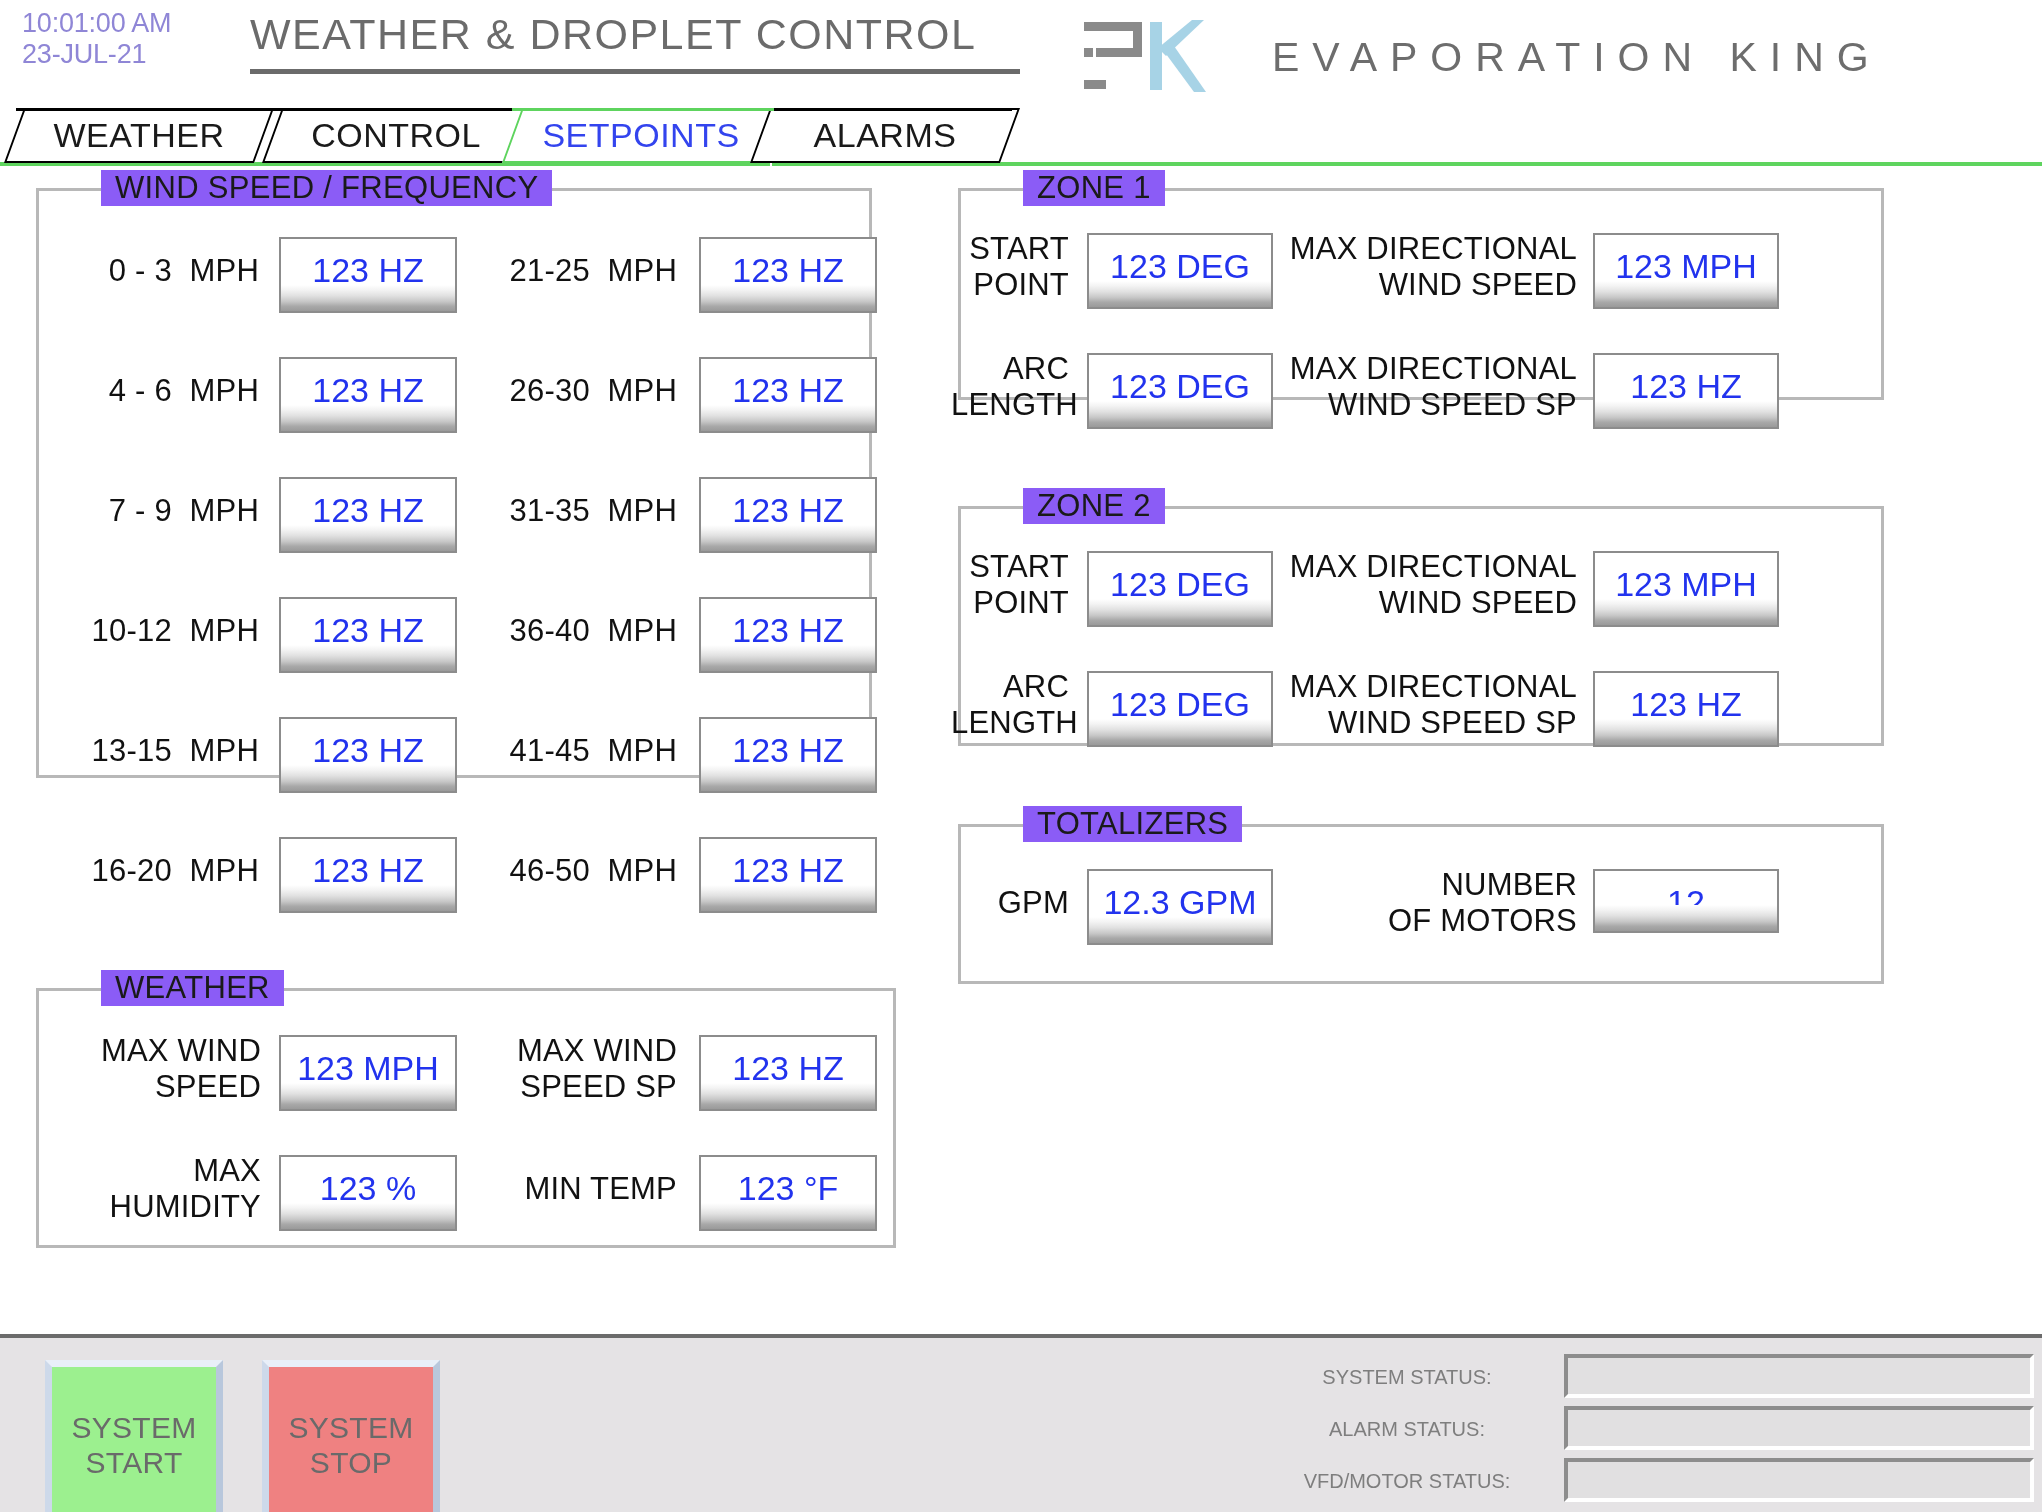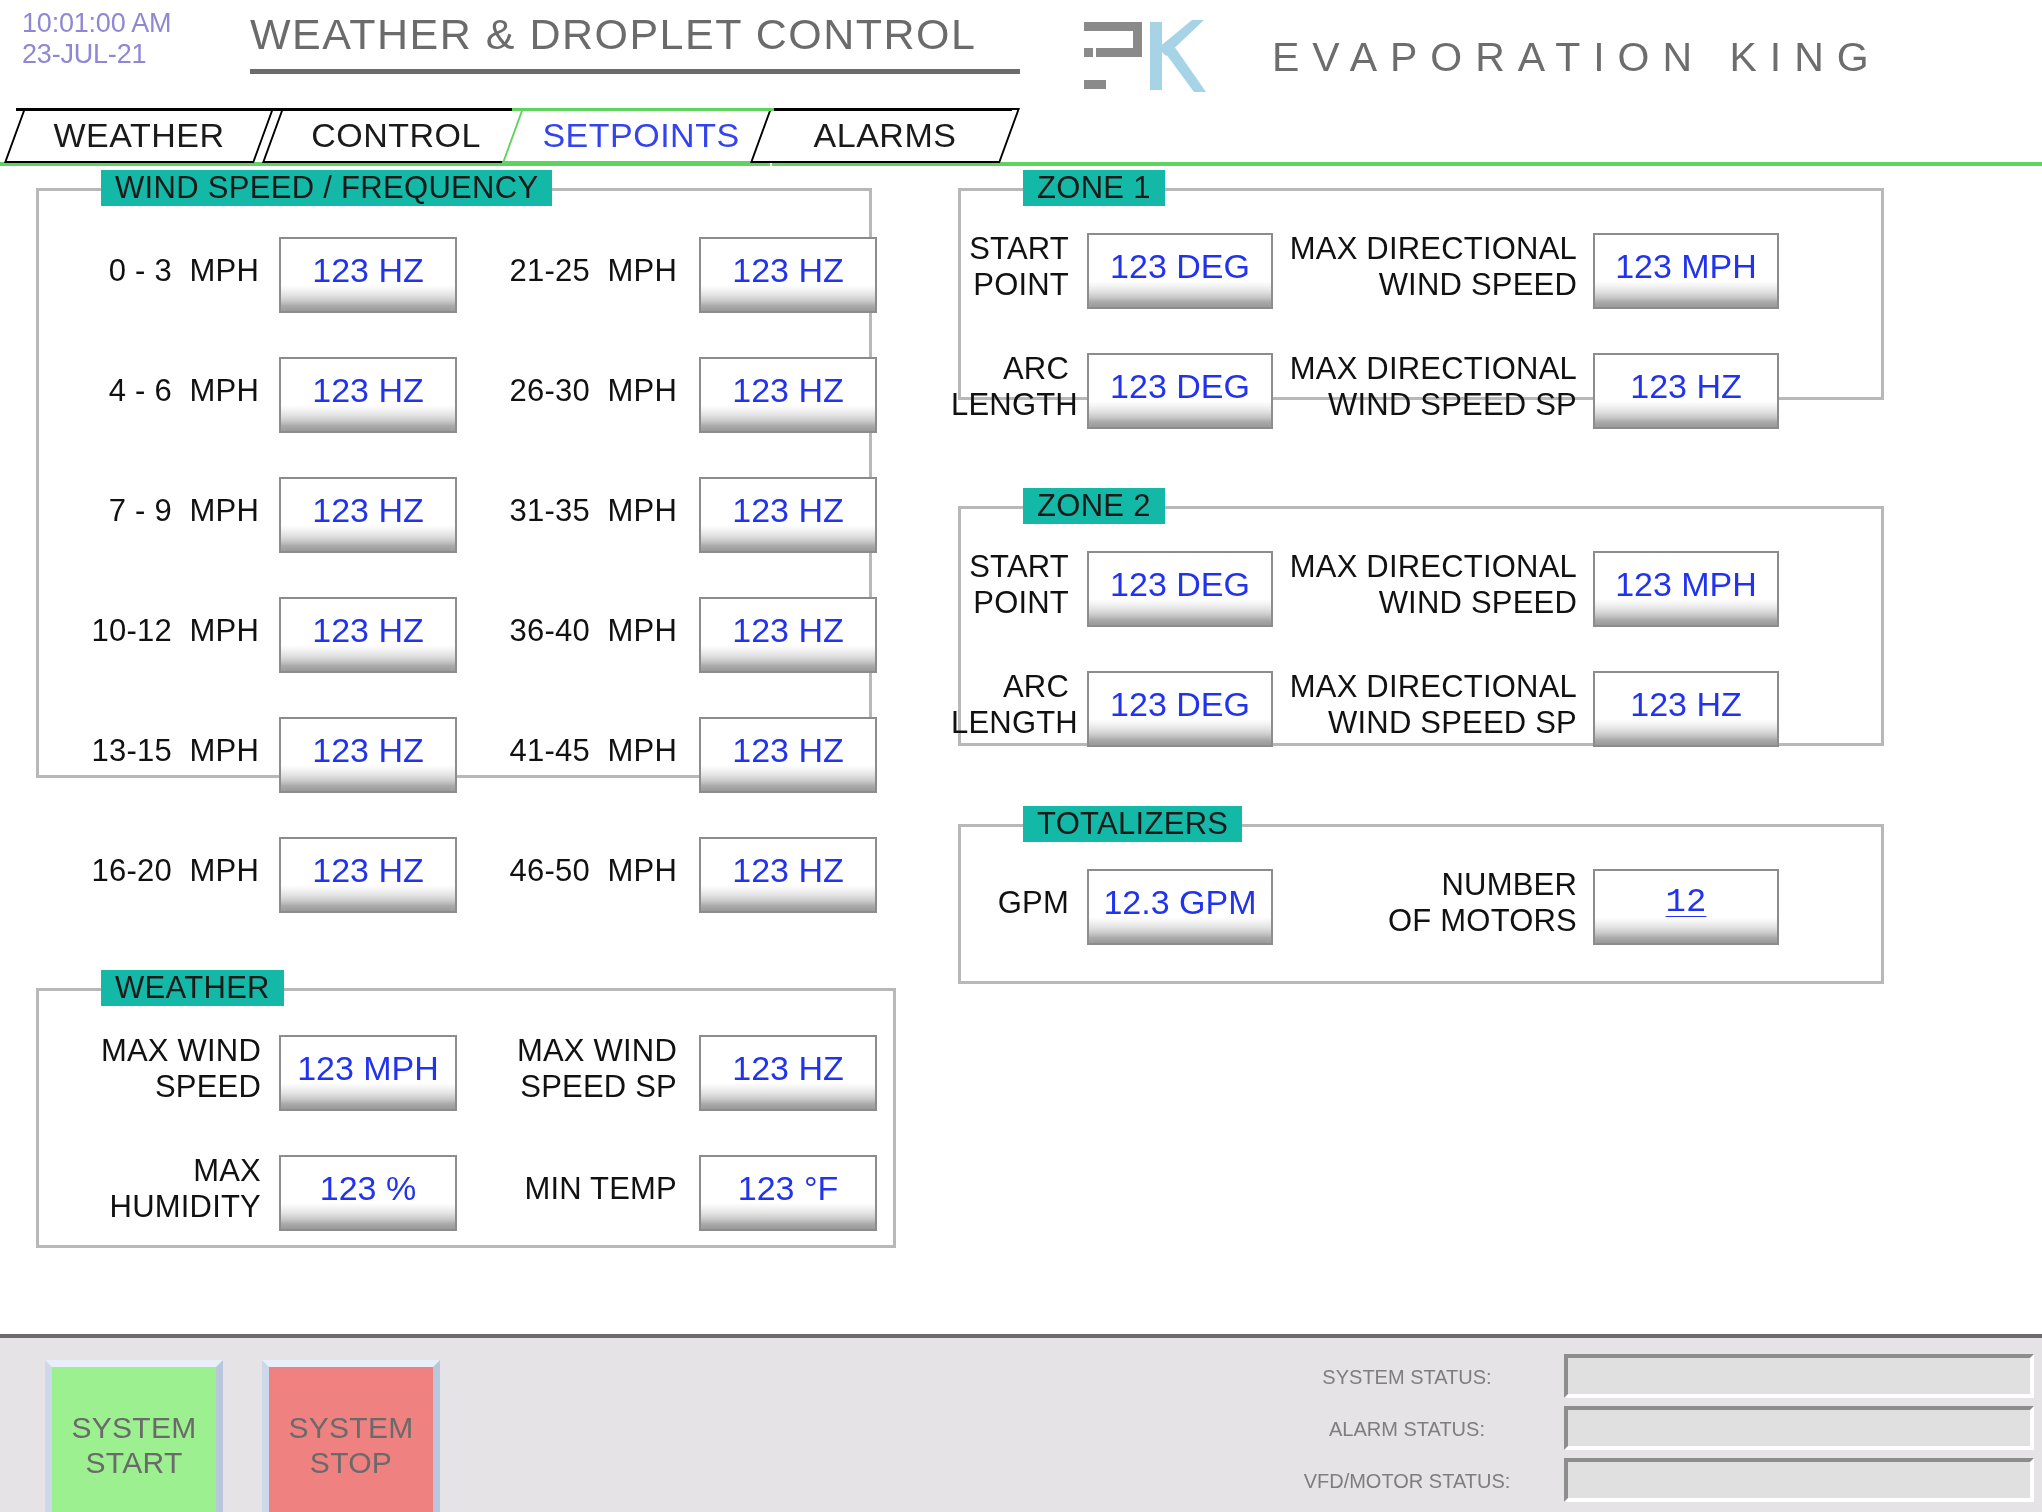--- a/index.html
+++ b/index.html
@@ -61,21 +61,21 @@
   #tab-topline { position:absolute; left:16px; top:0; width:996px; height:3px; background:#000; }
   #tab-topline-active { position:absolute; left:512px; top:0; width:262px; height:3px; background:#5ed45e; }
 
   
   #body { position:absolute; left:0; top:166px; width:2042px; height:1168px; background:#fff; }
 
   
   .group { position:absolute; border:3px solid #b8b8b8; }
   .group > .legend {
     position:absolute; top:-21px; left:62px;
-    background:#14b8a6; padding:0 14px;
+    background:#8b5cf6; padding:0 14px;
     font-size:31px; color:#1a1a1a; letter-spacing:0.3px; white-space:nowrap;
   }
 
   
   .lbl {
     position:absolute; font-size:31px; color:#111;
     line-height:36px; white-space:pre; letter-spacing:0.2px;
   }
   .lbl.r { text-align:right; }
 
@@ -370,21 +370,21 @@
       <span class="legend">TOTALIZERS</span>
 
       <span class="lbl r" style="left:-10px; top:58px; width:118px;">GPM</span>
       <div class="fld" style="left:126px; top:42px; width:186px; height:76px;">
         <span class="val" style="top:12px;">12.3 GPM</span>
         <span class="bevel"></span>
       </div>
 
       <span class="lbl r" style="left:380px; top:40px; width:236px;">NUMBER
 OF MOTORS</span>
-      <div class="fld" style="left:632px; top:42px; width:186px; height:76px;font-family:Liberation Mono, monospace;">
+      <div class="fld" style="left:632px; top:42px; width:186px; height:64px;">
         <span class="val" style="top:12px;">12</span>
         <span class="bevel"></span>
       </div>
     </div>
 
   </div>
 
   <div id="footer">
     <div class="pbtn" id="btn-start">
       <span class="ptxt">SYSTEM

